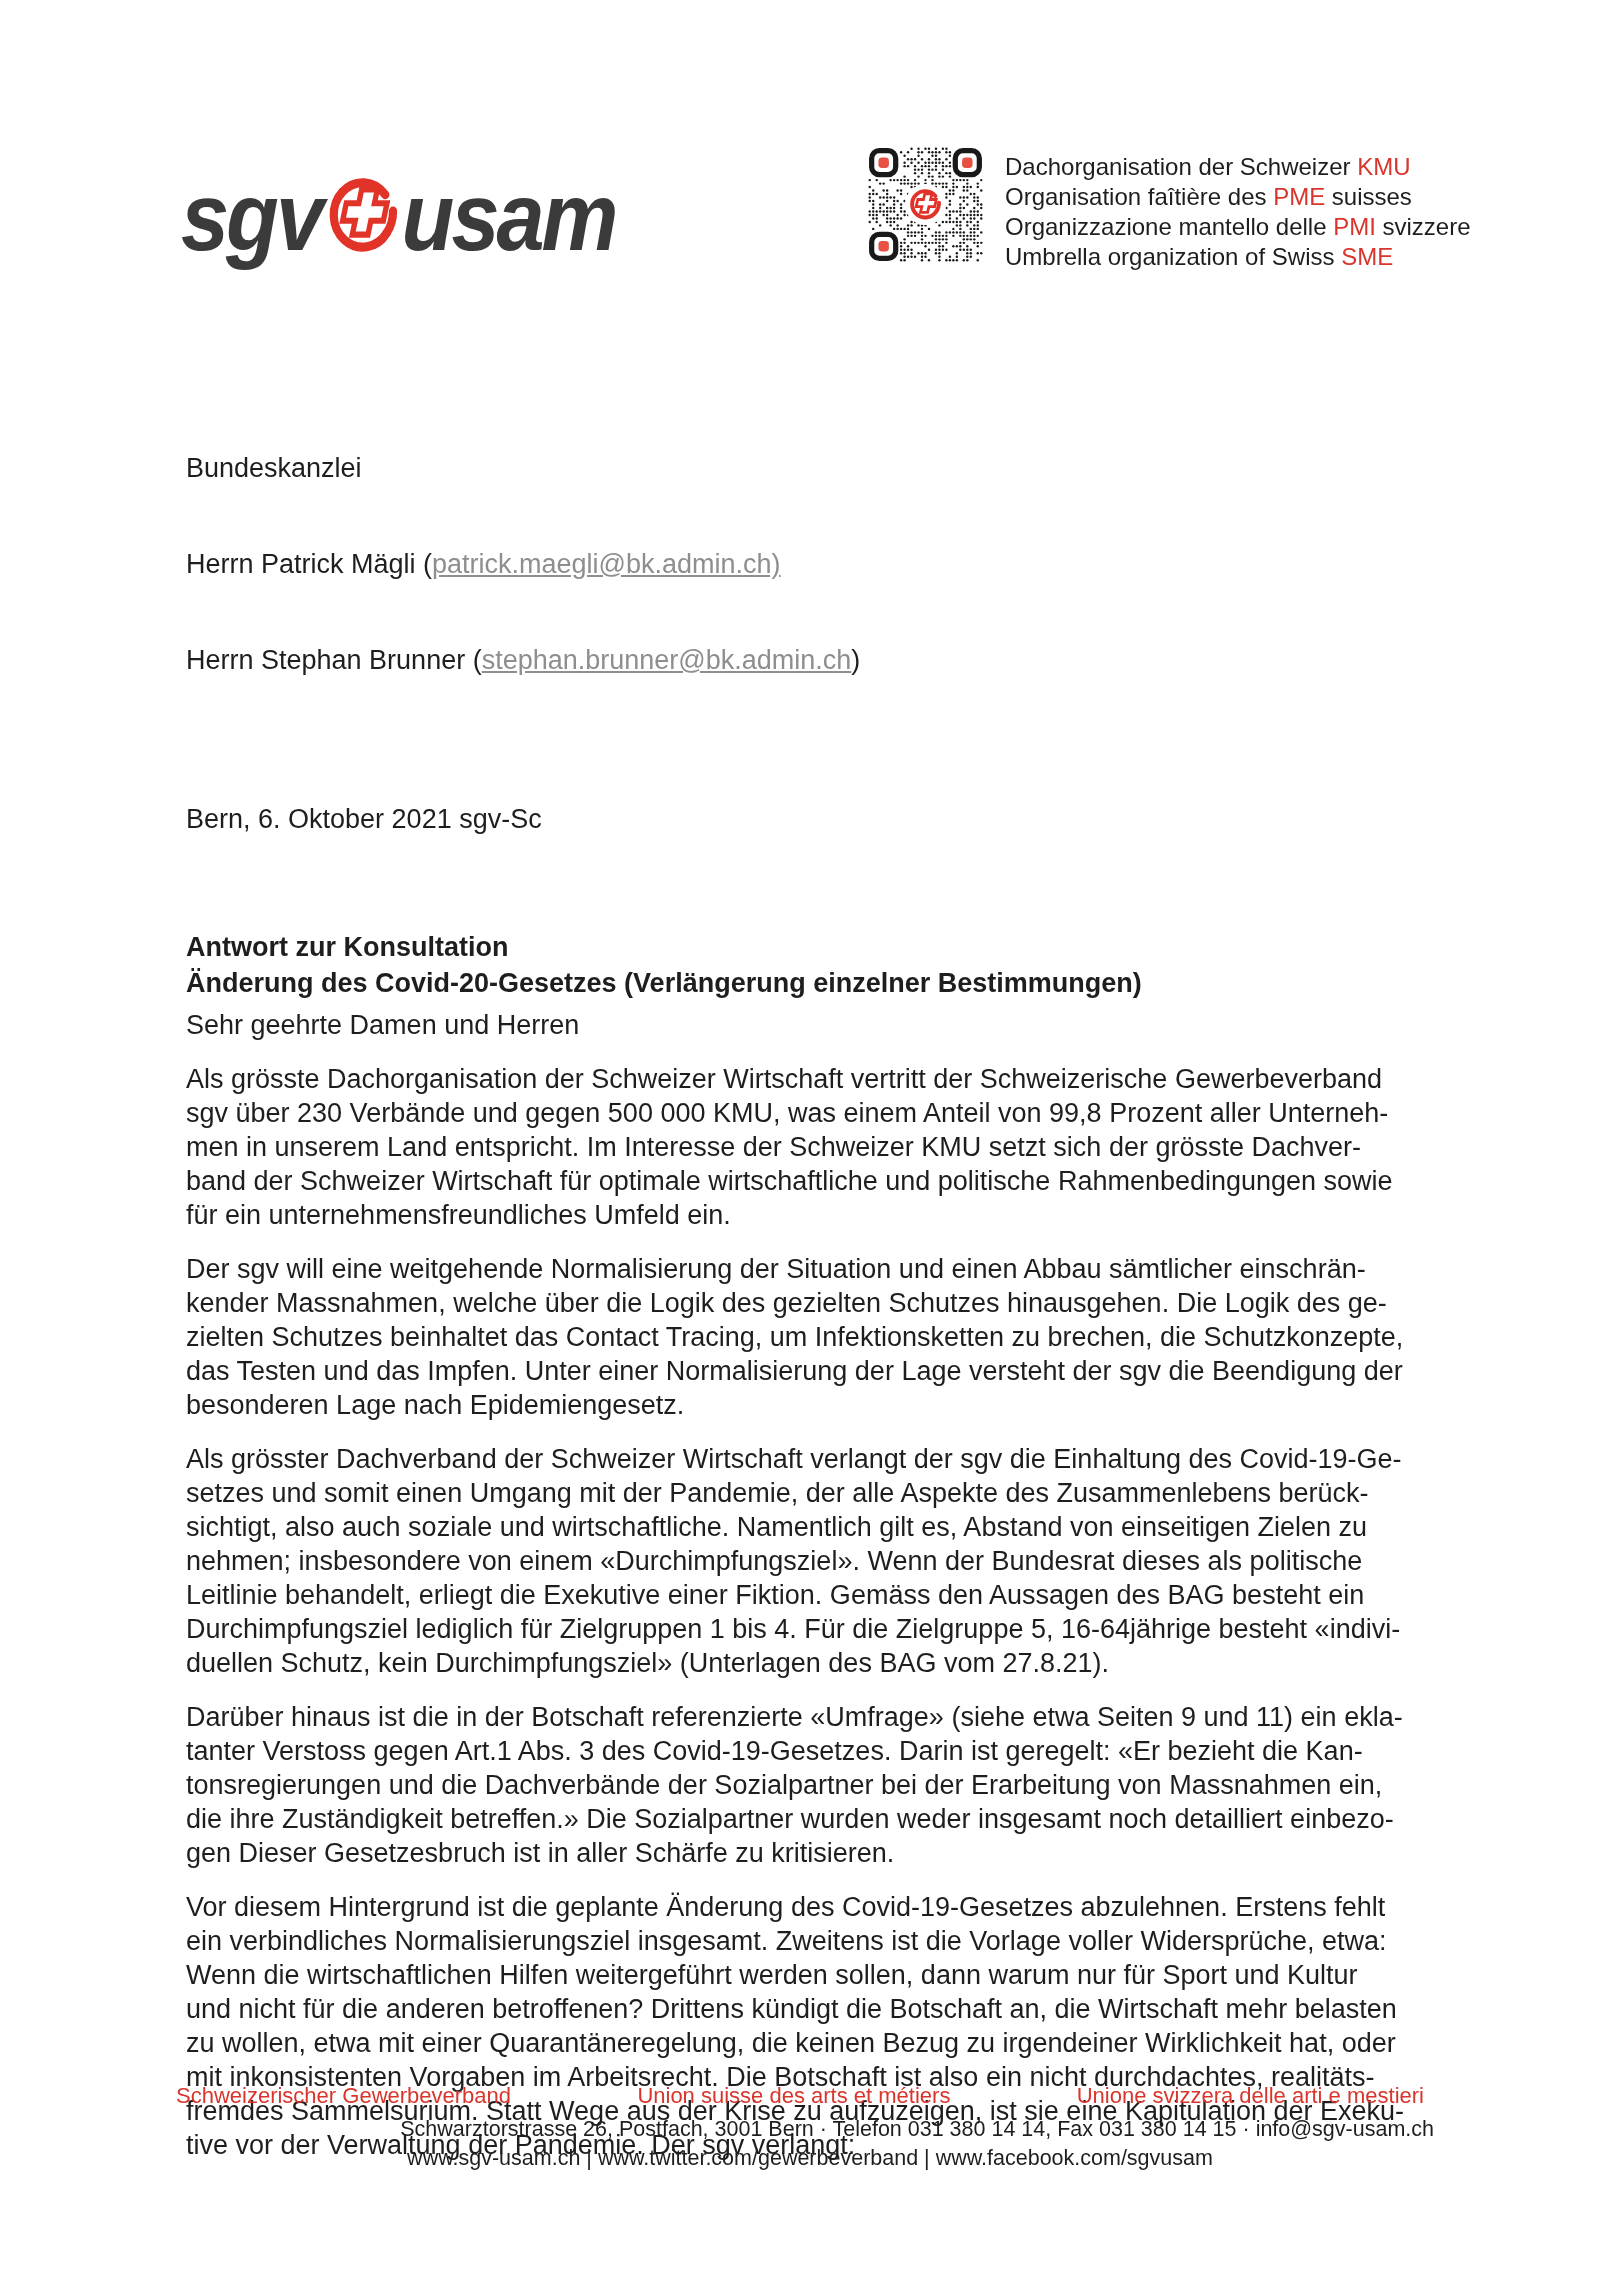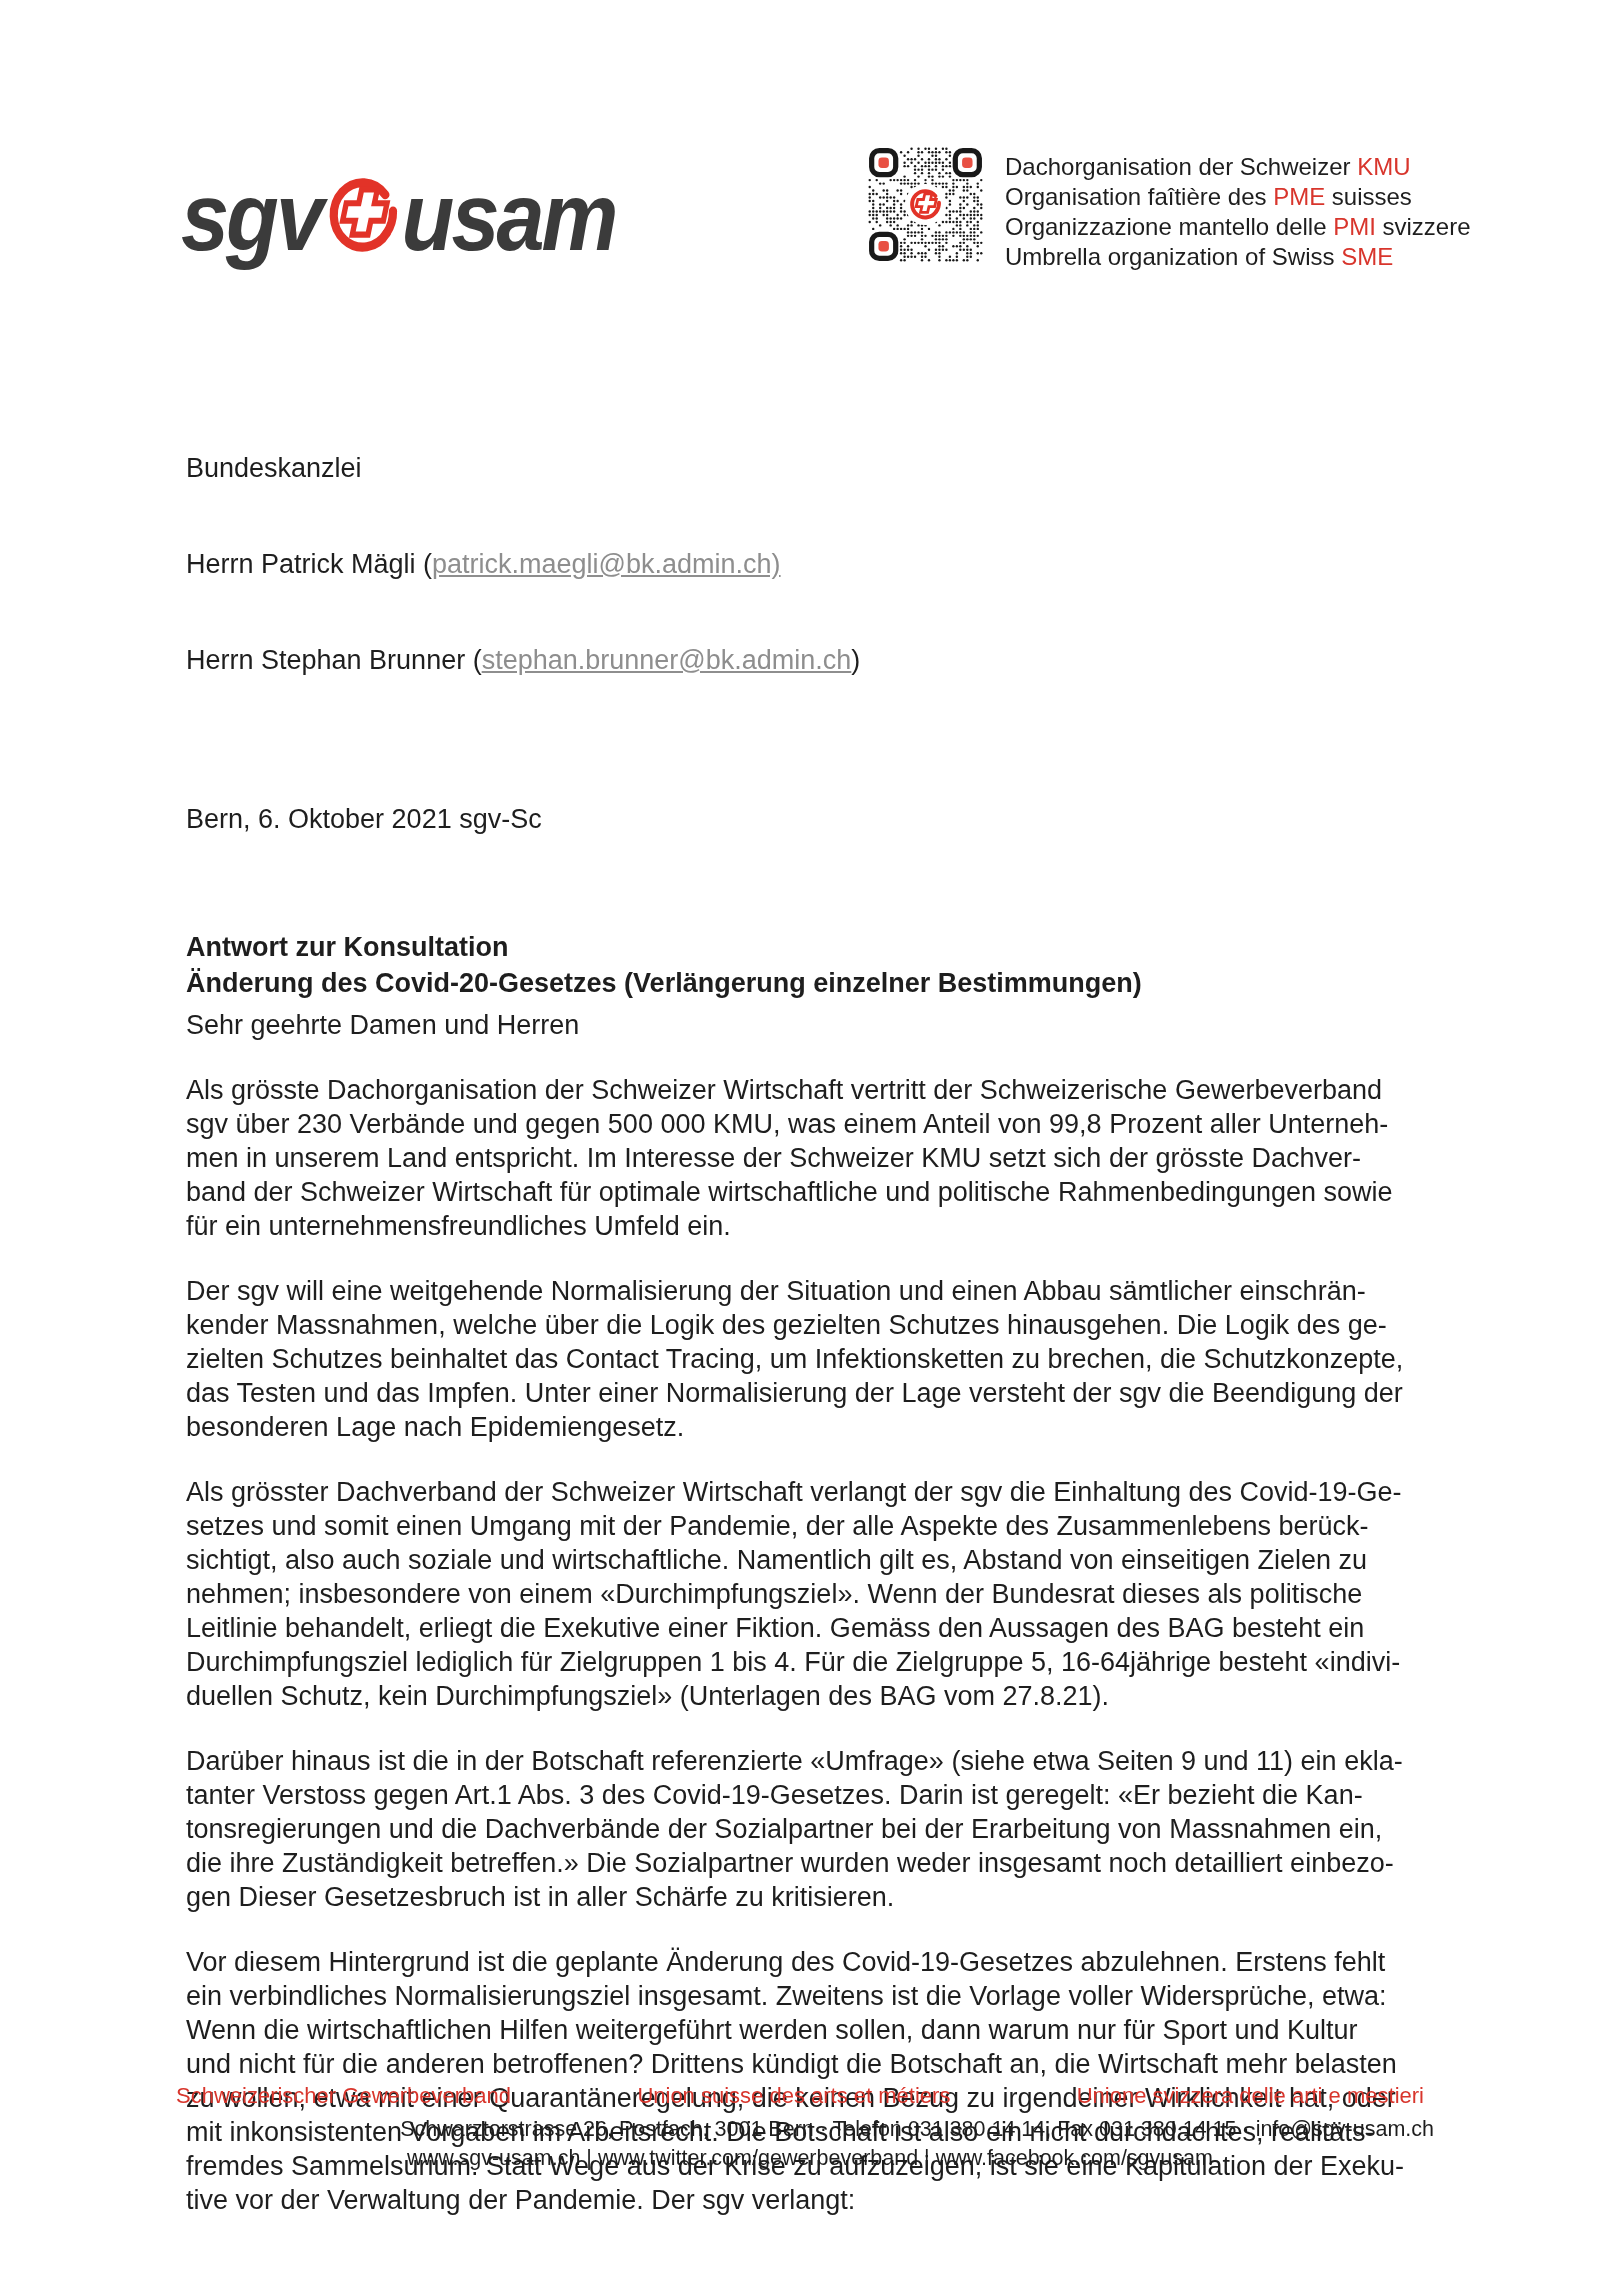--- a/index.html
+++ b/index.html
@@ -26,21 +26,21 @@
   .taglines .red { color:#d8352c; }
 
   
   .content { position:absolute; left:186px; top:388px; width:1300px; }
   .block { font-size:27px; line-height:34px; white-space:pre; }
   .recipient { line-height:32px; }
   .email { color:#8e8e8e; text-decoration:underline; text-decoration-color:#8e8e8e; cursor:pointer; }
   .dateline { margin-top:62px; }
   .subject { margin-top:93px; font-weight:bold; line-height:36px; }
   .salutation { margin-top:6.5px; }
-  .para { margin-top:31px; }
+  .para { margin-top:20px; }
   .para:first-of-type { margin-top:29px; }
 
   
   .footer-orgs {
     position:absolute; left:176px; top:2083px; width:1248px;
     display:flex; justify-content:space-between;
     color:#d8352c; font-size:22px; white-space:nowrap;text-align:right;
   }
   .footer-address { position:absolute; left:186px; top:2117px; width:1248px; text-align:right; font-size:21.5px; }
   .footer-links   { position:absolute; left:186px; top:2146px; width:1248px; text-align:center; font-size:21.5px; }

